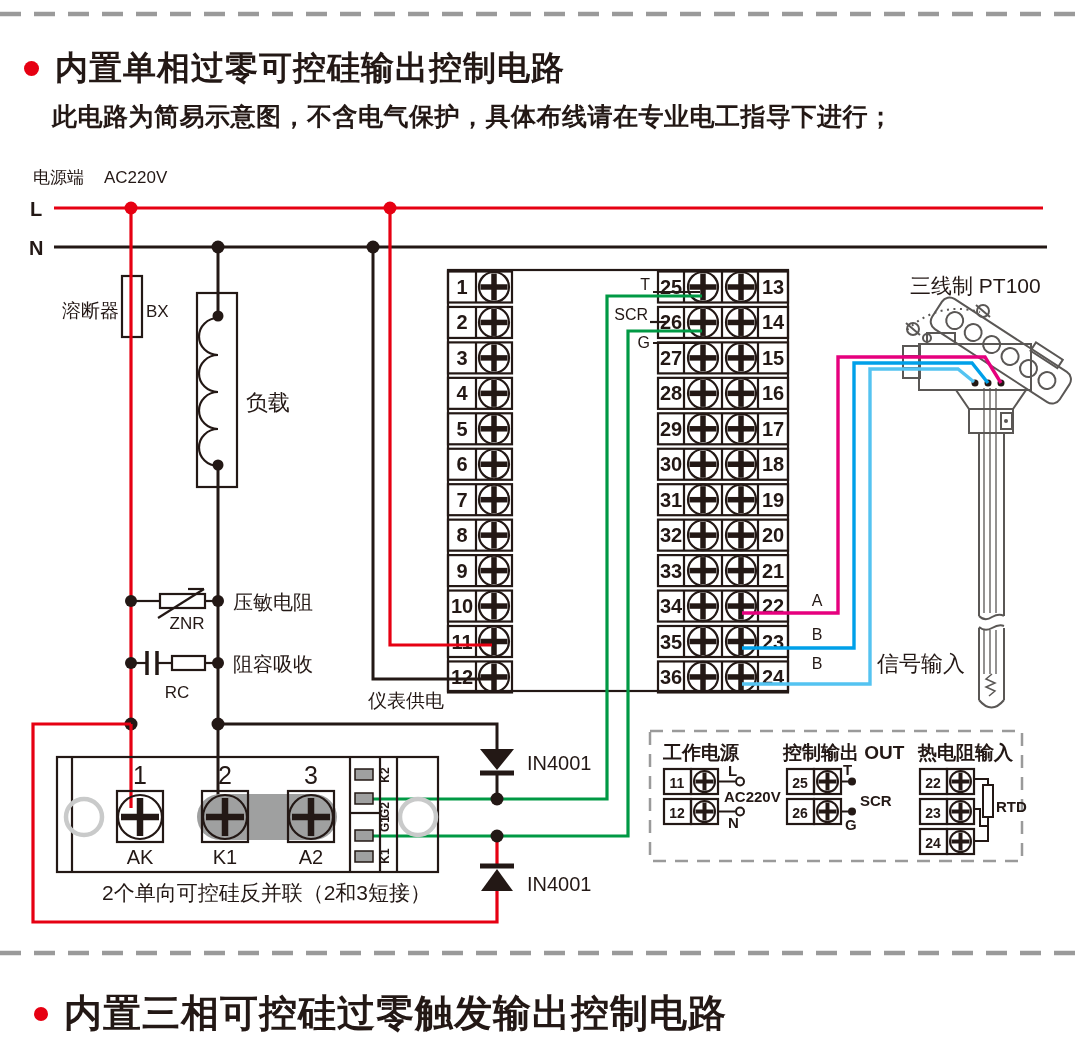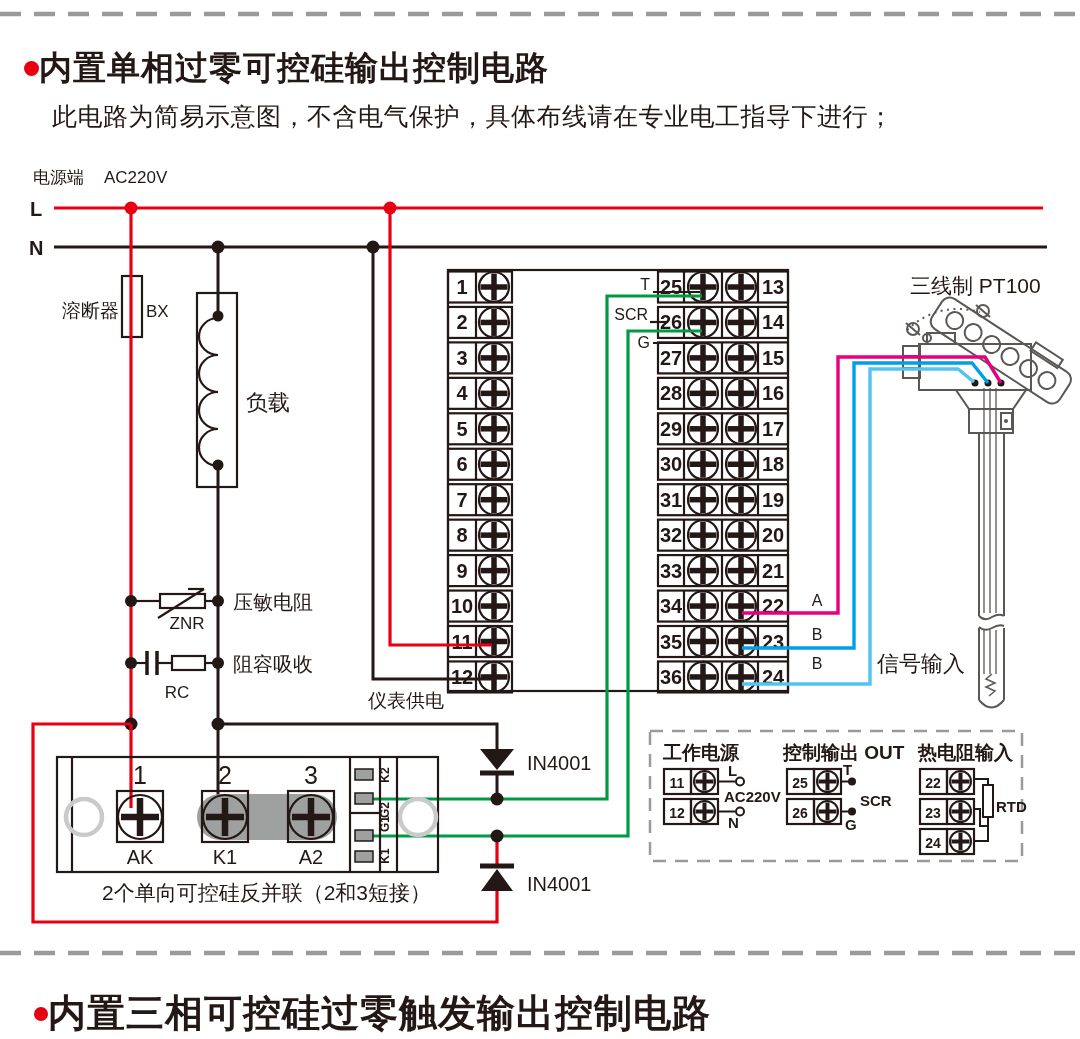--- a/index.html
+++ b/index.html
@@ -16,25 +16,25 @@
   .lab16{font-size:16px;}
   .lab17{font-size:17px;}
   .lab19{font-size:19px;}
   .lab20{font-size:20px;}
   .lab21{font-size:21px;}
   .lab22{font-size:22px;}
   .insT{font-size:19px;font-weight:bold;}
   .insN{font-size:14px;font-weight:bold;}
   .insL{font-size:15px;font-weight:bold;}
   .pin{font-size:12px;font-weight:bold;}
-  .title-row{position:absolute;display:flex;align-items:center;}
+  .title-row{position:absolute;display:flex;align-items:center;gap:16px;}
   .bullet{width:15px;height:15px;border-radius:50%;background:#e60012;flex:none;}
   .t1{font-size:33px;font-weight:bold;letter-spacing:1px;}
   .t2{font-size:38px;font-weight:bold;letter-spacing:1px;}
-  .note{position:absolute;top:100px;left:52px;font-size:25px;font-weight:normal;letter-spacing:0.5px;}
+  .note{position:absolute;top:100px;left:52px;font-size:25px;font-weight:bold;letter-spacing:0.5px;}
 </style>
 </head>
 <body>
 
 <div class="title-row" style="top:46px;left:24px;">
   <span class="bullet"></span>
   <span class="t1">内置单相过零可控硅输出控制电路</span>
 </div>
 <div class="note">此电路为简易示意图，不含电气保护，具体布线请在专业电工指导下进行；</div>
 <div class="title-row" style="top:988px;left:34px;">

